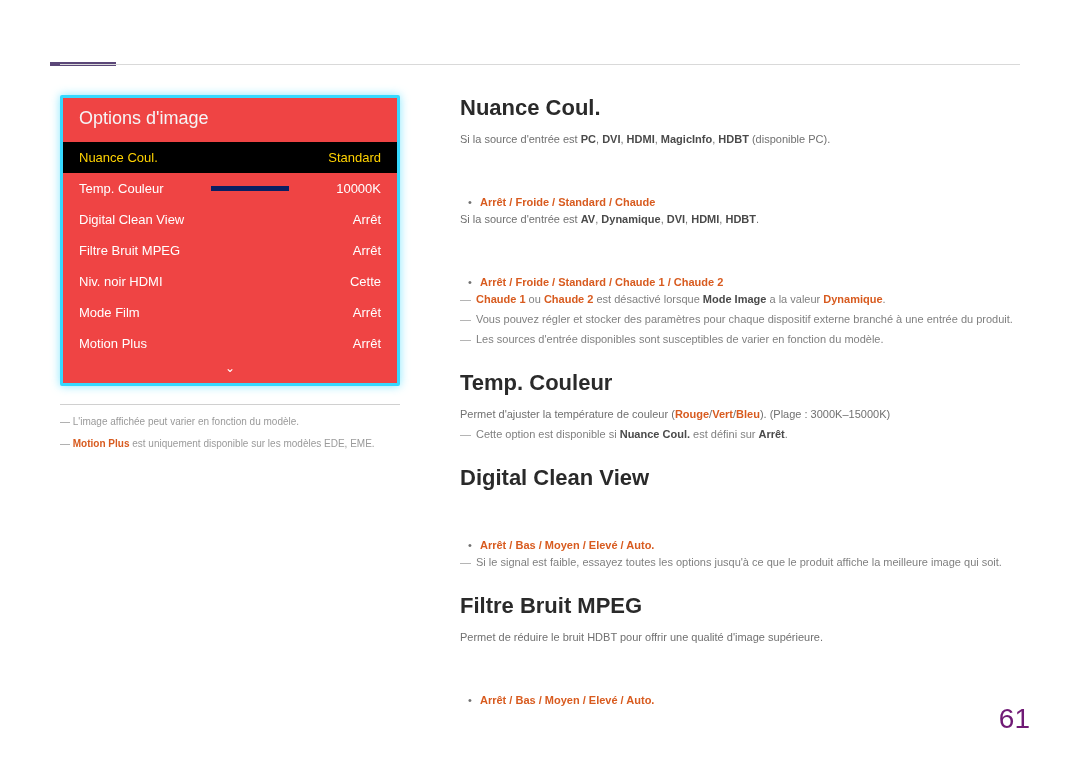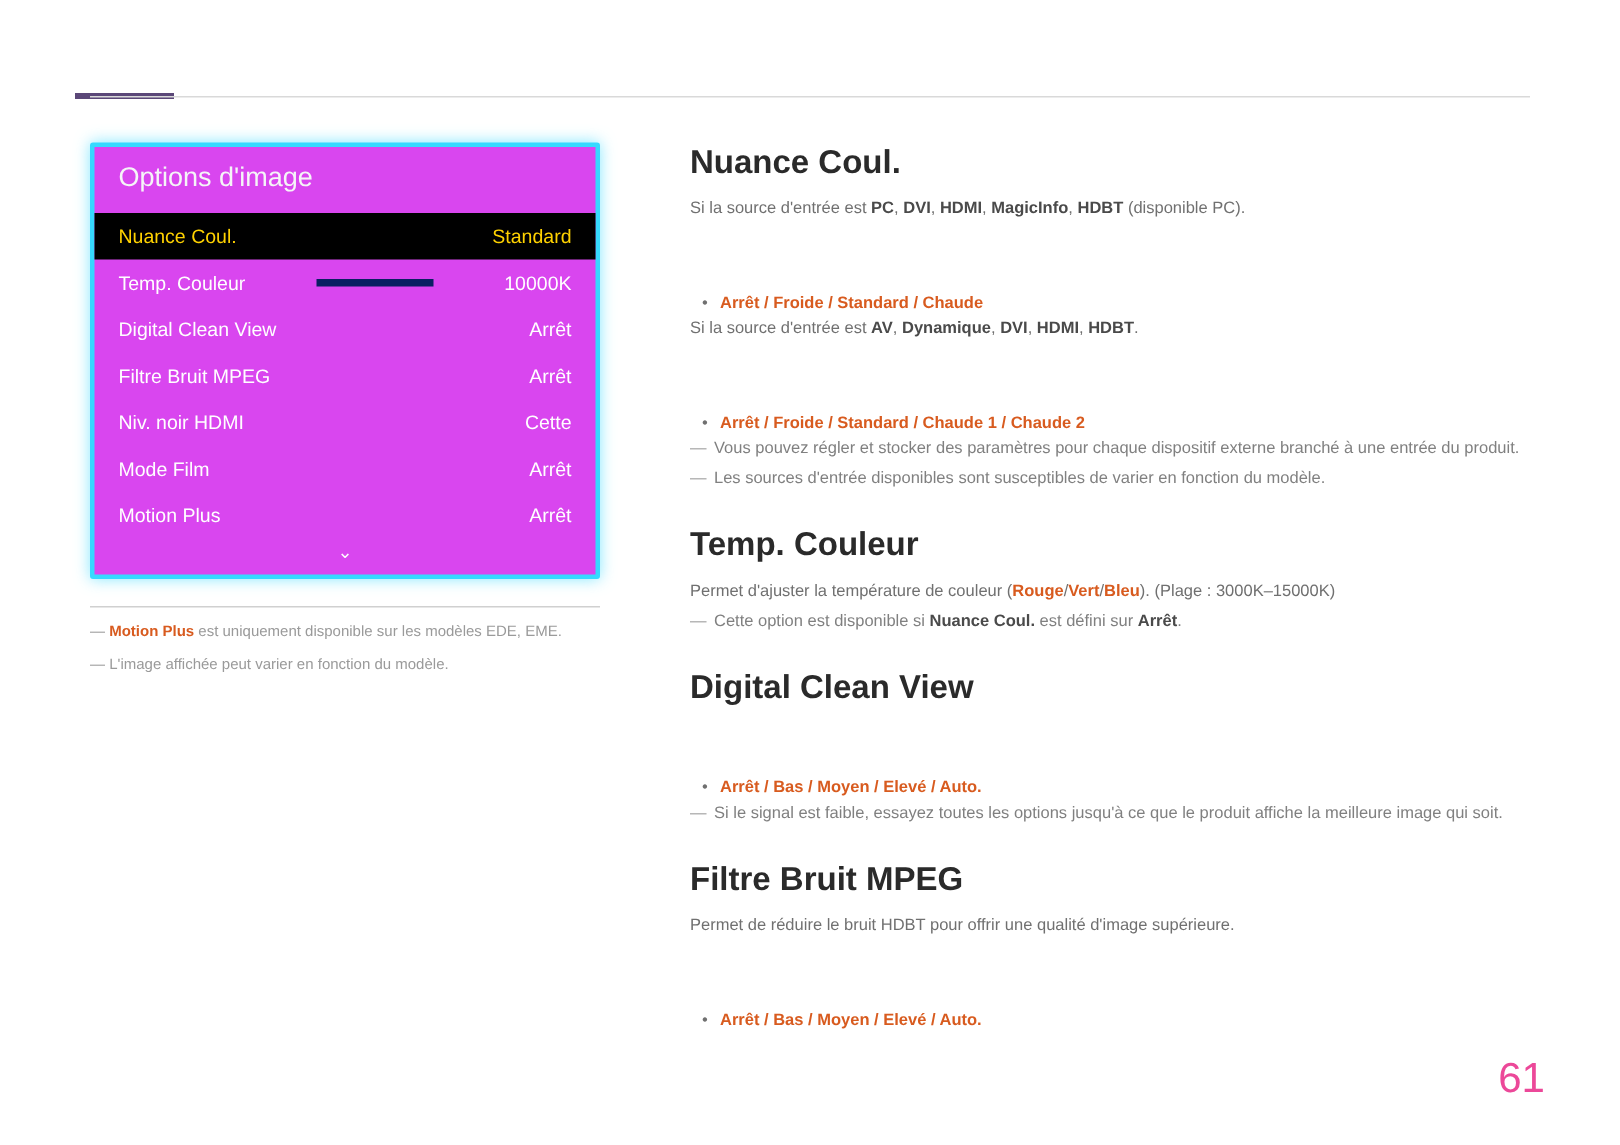--- a/index.html
+++ b/index.html
@@ -28,21 +28,21 @@
     border-top: 1px solid #d9d9d9;
   }
   .layout {
     display: flex;
     gap: 60px;
     padding-top: 35px;
   }
   .left-col { width: 340px; flex-shrink: 0; }
   .right-col { flex: 1; }
   .menu-box {
-    background: #d946ef;
+    background: #ef4444;
     border: 3px solid #36d9ff;
     border-radius: 2px;
     color: #ffffff;
     box-shadow: 0 0 10px rgba(54, 217, 255, 0.6);
   }
   .menu-title {
     padding: 10px 16px 13px 16px;
     font-size: 18px;
     font-weight: 400;
     color: #f5f5f7;
@@ -120,21 +120,21 @@
     color: #808080;
     line-height: 1.55;
     margin-bottom: 3px;
   }
   .note-line .dash { display:inline-block; width:16px; text-align:left; color:#a0a0a0;}
   .page-num {
     position: absolute;
     bottom: 28px;
     right: 50px;
     font-size: 28px;
-    color: #ec4899;
+    color: #701a75;
     font-weight: 300;
   }
 </style>
 </head>
 <body>
 
 <div class="top-accent"></div>
 <div class="hr-top"></div>
 
 <div class="layout">
@@ -169,40 +169,41 @@
       <div class="menu-item">
         <span class="menu-label">Motion Plus</span>
         <span class="menu-value">Arrêt</span>
       </div>
       <div class="menu-down">⌄</div>
     </div>
 
     <div class="footnotes">
       <hr>
       <div class="fn-line">
+        <span>― </span><span>L'image affichée peut varier en fonction du modèle.</span>
+      </div>
+      <div class="fn-line">
         <span>― </span><span class="hl">Motion Plus</span><span> est uniquement disponible sur les modèles EDE, EME.</span>
-      </div>
-      <div class="fn-line">
-        <span>― </span><span>L'image affichée peut varier en fonction du modèle.</span>
       </div>
     </div>
   </div>
 
   <div class="right-col">
 
     <div class="section">
       <h2>Nuance Coul.</h2>
       <p class="para">
         <span>Si la source d'entrée est </span><span class="bold-dark">PC</span><span>, </span><span class="bold-dark">DVI</span><span>, </span><span class="bold-dark">HDMI</span><span>, </span><span class="bold-dark">MagicInfo</span><span>, </span><span class="bold-dark">HDBT</span><span> (disponible PC).</span>
       </p>
       <div class="bullet"><span class="hl">Arrêt / Froide / Standard / Chaude</span></div>
       <p class="para">
         <span>Si la source d'entrée est </span><span class="bold-dark">AV</span><span>, </span><span class="bold-dark">Dynamique</span><span>, </span><span class="bold-dark">DVI</span><span>, </span><span class="bold-dark">HDMI</span><span>, </span><span class="bold-dark">HDBT</span><span>.</span>
       </p>
       <div class="bullet"><span class="hl">Arrêt / Froide / Standard / Chaude 1 / Chaude 2</span></div>
+      <div class="note-line"><span class="dash">―</span><span class="hl">Chaude 1</span><span> ou </span><span class="hl">Chaude 2</span><span> est désactivé lorsque </span><span class="bold-dark">Mode Image</span><span> a la valeur </span><span class="hl">Dynamique</span><span>.</span></div>
       <div class="note-line"><span class="dash">―</span><span>Vous pouvez régler et stocker des paramètres pour chaque dispositif externe branché à une entrée du produit.</span></div>
       <div class="note-line"><span class="dash">―</span><span>Les sources d'entrée disponibles sont susceptibles de varier en fonction du modèle.</span></div>
     </div>
 
     <div class="section">
       <h2>Temp. Couleur</h2>
       <p class="para">
         <span>Permet d'ajuster la température de couleur (</span><span class="hl">Rouge</span><span>/</span><span class="hl">Vert</span><span>/</span><span class="hl">Bleu</span><span>). (Plage : 3000K–15000K)</span>
       </p>
       <div class="note-line"><span class="dash">―</span><span>Cette option est disponible si </span><span class="bold-dark">Nuance Coul.</span><span> est défini sur </span><span class="bold-dark">Arrêt</span><span>.</span></div>

